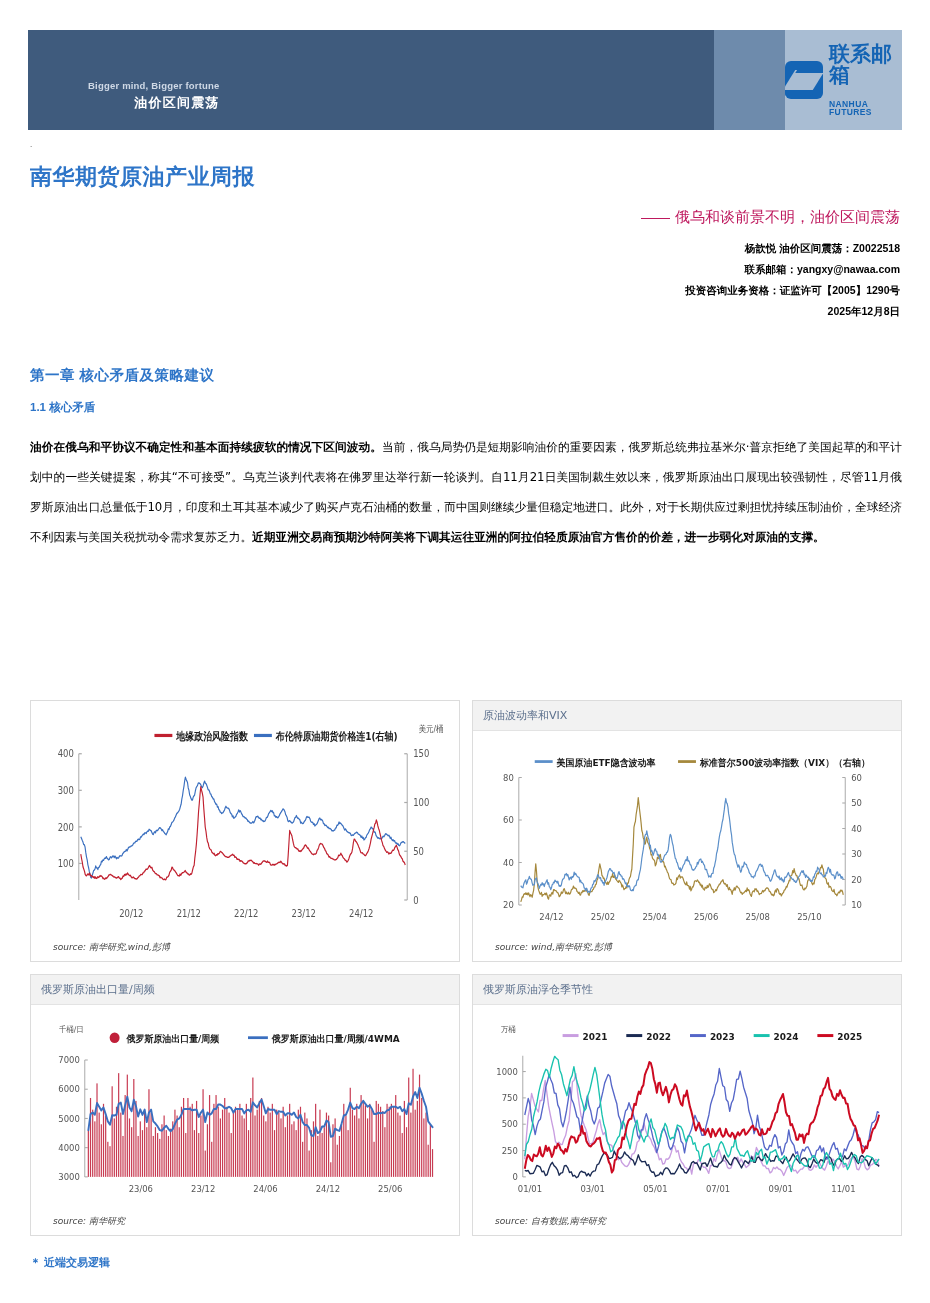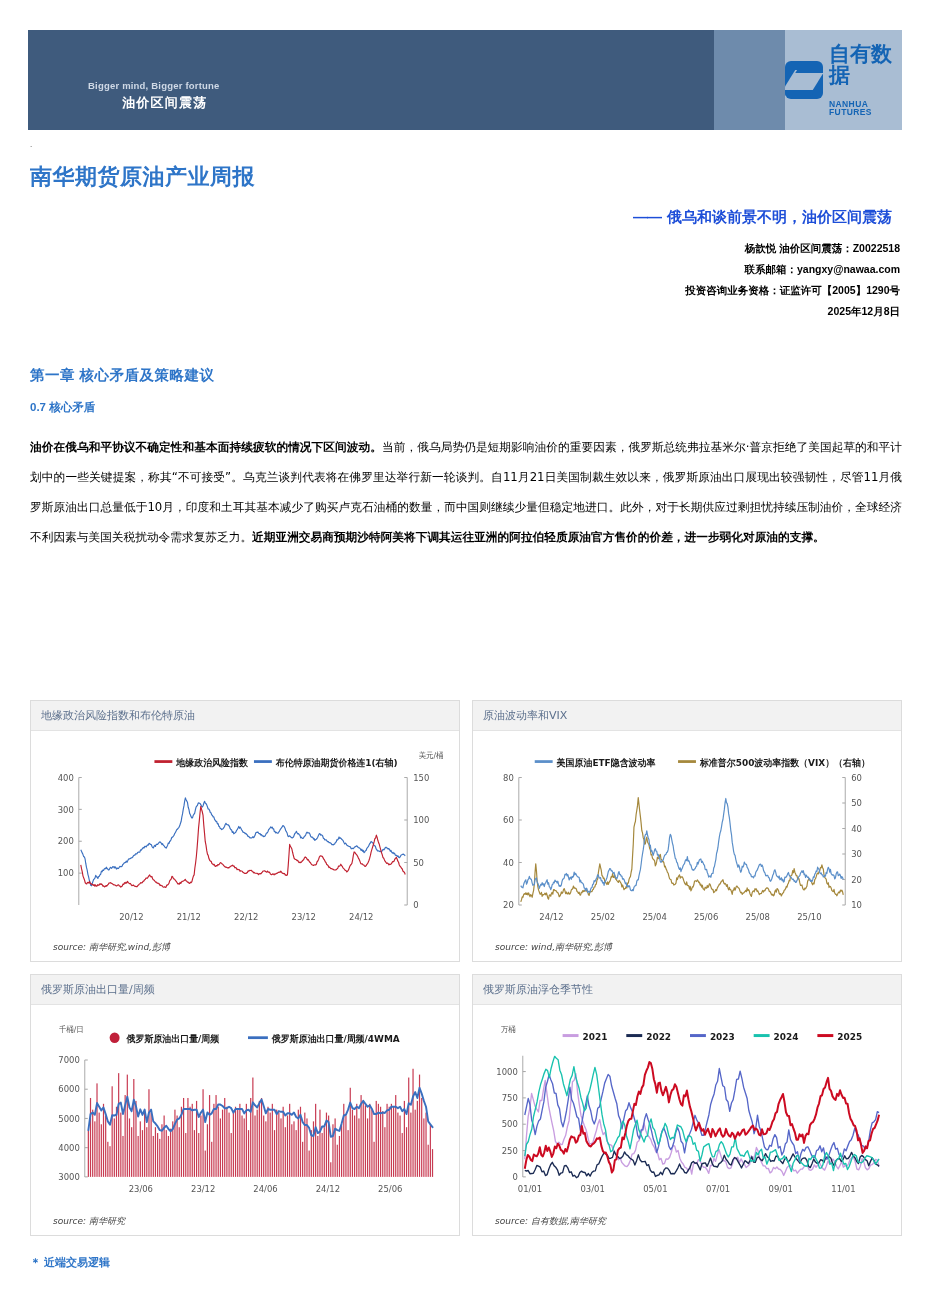--- a/index.html
+++ b/index.html
@@ -20,21 +20,21 @@
     display: flex;
   }
   .banner-main {
     flex: 0 0 686px;
     background: #3f5b7d;
     position: relative;
   }
   .banner-slogan {
     position: absolute; left: 60px; top: 50px;
     color: #dfe6ef;
-    text-align: center;
+    text-align: right;
   }
   .slogan-en {
     font-size: 9.5px; letter-spacing: .2px; font-weight: 600;
     color: #cfd9e6; margin-bottom: 3px;
   }
   .slogan-cn {
     font-size: 13px; font-weight: 700; color: #ffffff;
     letter-spacing: 1.2px; padding-left: 22px;
   }
   .banner-mid {
@@ -78,22 +78,22 @@
     font-size: 8px; color: #333;
   }
 
   
   .doc-title {
     position: absolute; left: 30px; top: 162px;
     font-size: 22px; font-weight: 700; color: #2e75c8;
     letter-spacing: .5px;
   }
   .subtitle-row {
-    position: absolute; right: 38px; top: 208px;
-    font-size: 15px; font-weight: 700; color: #1d4ed8;
+    position: absolute; right: 30px; top: 208px;
+    font-size: 15px; font-weight: 400; color: #be185d;
     white-space: nowrap;
   }
   .subtitle-dash { letter-spacing: -1px; margin-right: 6px; }
   .meta-line {
     position: absolute; right: 30px;
     font-size: 10.5px; font-weight: 700; color: #000;
     white-space: nowrap;
   }
   .meta-1 { top: 242px; }
   .meta-2 { top: 263px; }
@@ -175,49 +175,48 @@
     <div class="banner-slogan">
       <div class="slogan-en">Bigger mind, Bigger fortune</div>
       <div class="slogan-cn">油价区间震荡</div>
     </div>
   </div>
   <div class="banner-mid"></div>
   <div class="banner-logo">
     <div class="logo-wrap">
       <div class="logo-mark"></div>
       <div class="logo-text">
-        <div class="logo-cn">自有数据</div>
+        <div class="logo-cn">联系邮箱</div>
         <div class="logo-en">NANHUA FUTURES</div>
       </div>
     </div>
   </div>
 </div>
 
 <div class="tiny-dot">.</div>
 
 <div class="doc-title">南华期货原油产业周报</div>
 
 <div class="subtitle-row">
   <span class="subtitle-dash">——</span><span>俄乌和谈前景不明，油价区间震荡</span>
 </div>
 
 <div class="meta-line meta-1">杨歆悦 油价区间震荡：Z0022518</div>
 <div class="meta-line meta-2">联系邮箱：yangxy@nawaa.com</div>
 <div class="meta-line meta-3">投资咨询业务资格：证监许可【2005】1290号</div>
 <div class="meta-line meta-4">2025年12月8日</div>
 
 <div class="h1-sec">第一章  核心矛盾及策略建议</div>
-<div class="h2-sec">0.7 核心矛盾</div>
+<div class="h2-sec">1.1 核心矛盾</div>
 
 <div class="body-para"><b>油价在俄乌和平协议不确定性和基本面持续疲软的情况下区间波动。</b><span>当前，俄乌局势仍是短期影响油价的重要因素，俄罗斯总统弗拉基米尔·普京拒绝了美国起草的和平计划中的一些关键提案，称其“不可接受”。乌克兰谈判代表将在佛罗里达举行新一轮谈判。自11月21日美国制裁生效以来，俄罗斯原油出口展现出较强韧性，尽管11月俄罗斯原油出口总量低于10月，印度和土耳其基本减少了购买卢克石油桶的数量，而中国则继续少量但稳定地进口。此外，对于长期供应过剩担忧持续压制油价，全球经济不利因素与美国关税扰动令需求复苏乏力。</span><b>近期亚洲交易商预期沙特阿美将下调其运往亚洲的阿拉伯轻质原油官方售价的价差，进一步弱化对原油的支撑。</b></div>
 
 <div class="chart-grid">
 
   <div class="chart-card">
-    <div class="chart-head">地缘政治风险指数和布伦特原油</div>
     <div class="chart-body">
       <svg viewBox="0 0 418 192" preserveAspectRatio="none">
         <g id="c1-legend">
             <line x1="118" y1="25" x2="136" y2="25" stroke="#c0202f" stroke-width="2.6"></line>
             <text x="140" y="29" class="legend-txt" text-anchor="start">地缘政治风险指数</text>
             <line x1="218" y1="25" x2="236" y2="25" stroke="#3a6fbf" stroke-width="2.6"></line>
             <text x="240" y="29" class="legend-txt" text-anchor="start">布伦特原油期货价格连1(右轴)</text>
             <text x="396" y="22" class="unit-txt" text-anchor="middle">美元/桶</text>
           </g>
         <g id="c1-axes">

